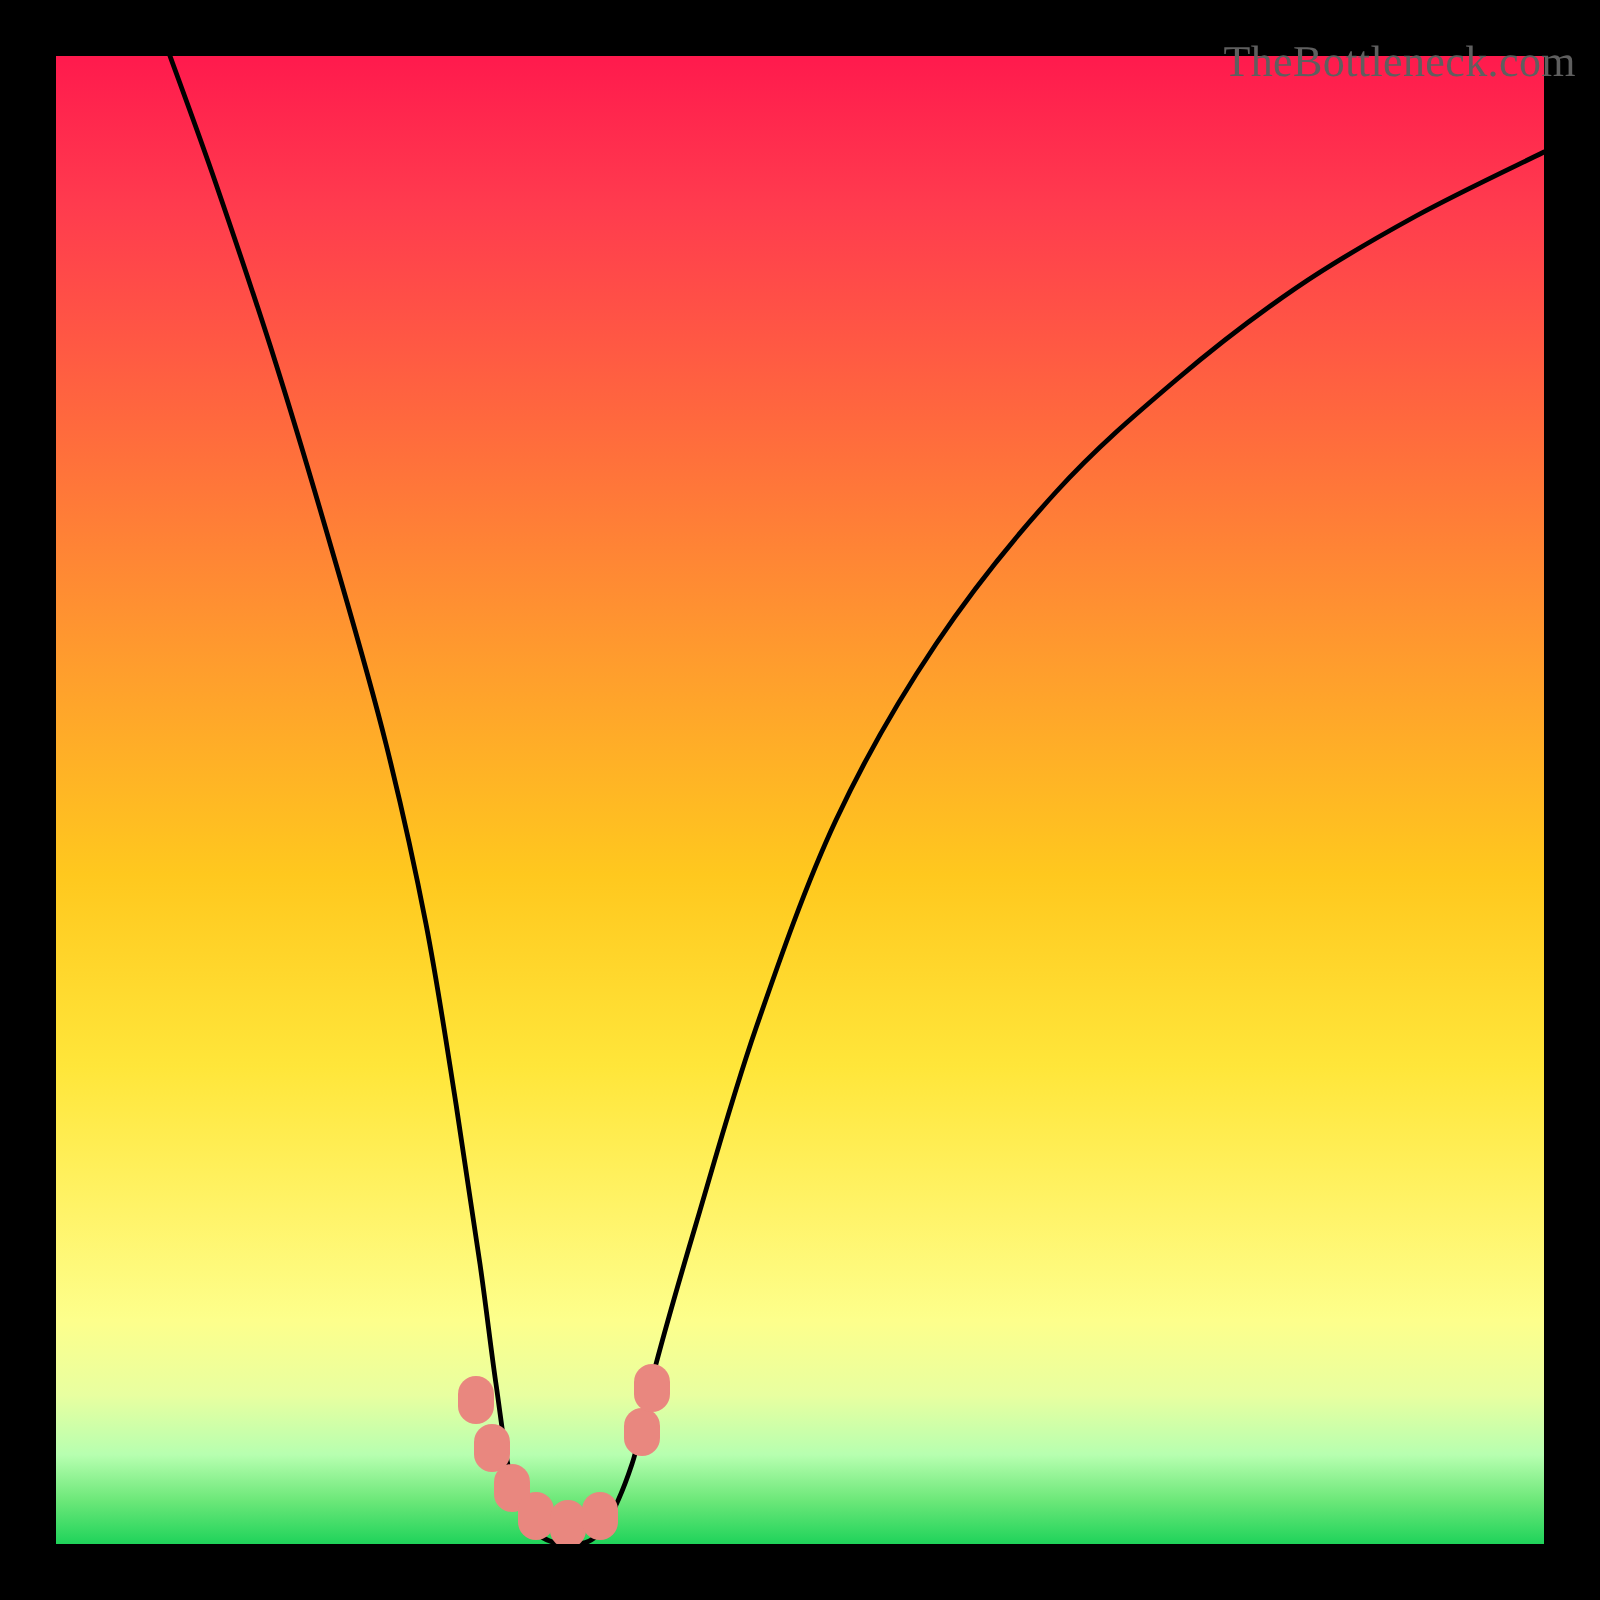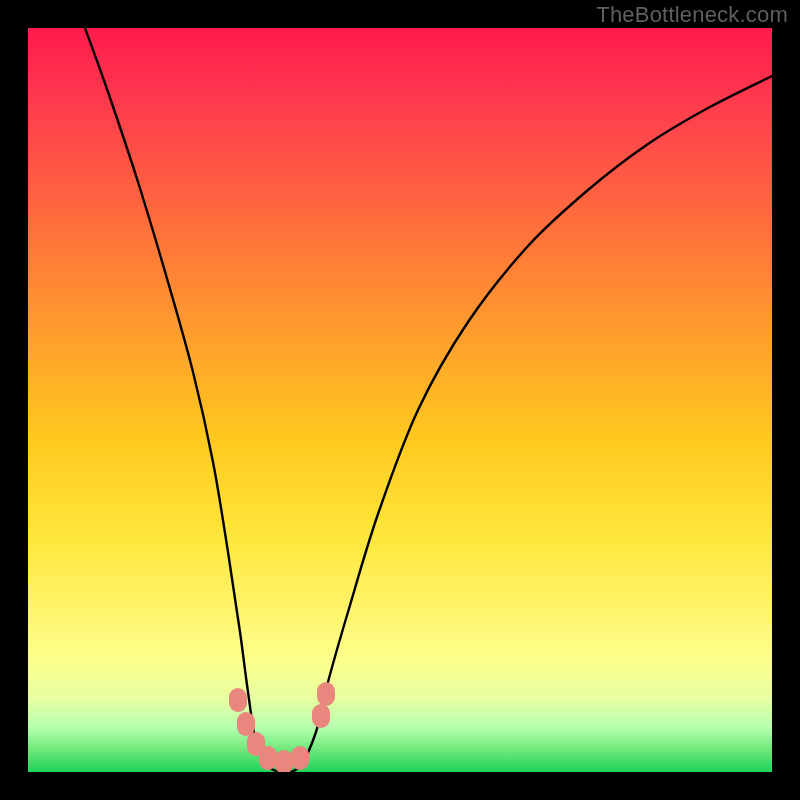--- a/index.html
+++ b/index.html
@@ -33,23 +33,23 @@
       #ffe63a 68%,
       #fff46a 78%,
       #fdff8c 85%,
       #e8ffa0 90%,
       #b7ffb0 94%,
       #6ee87a 97%,
       #1fd35a 100%);
   }
   .watermark {
     position: absolute;
-    top: 2px;
+    top: 18px;
     right: 12px;
-    font-family: Liberation Sans, sans-serif;
+    font-family: Liberation Serif, serif;
     font-size: 22px;
     color: #5f5f5f;
     letter-spacing: 0.2px;
     user-select: none;
   }
   svg.curve {
     position: absolute;
     left: 0;
     top: 0;
     width: 744px;

